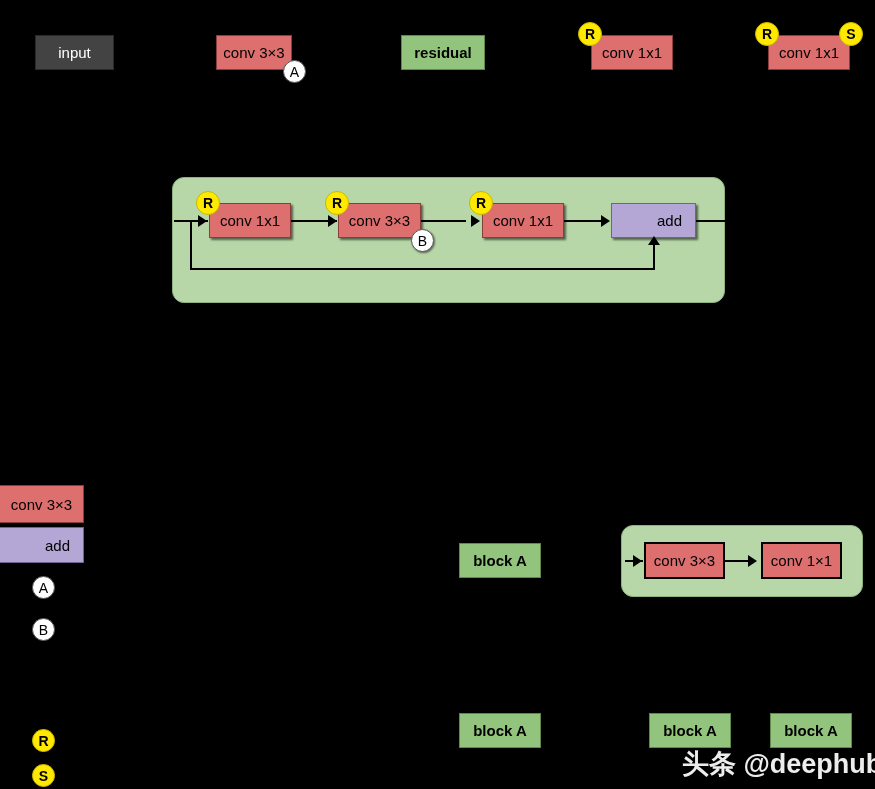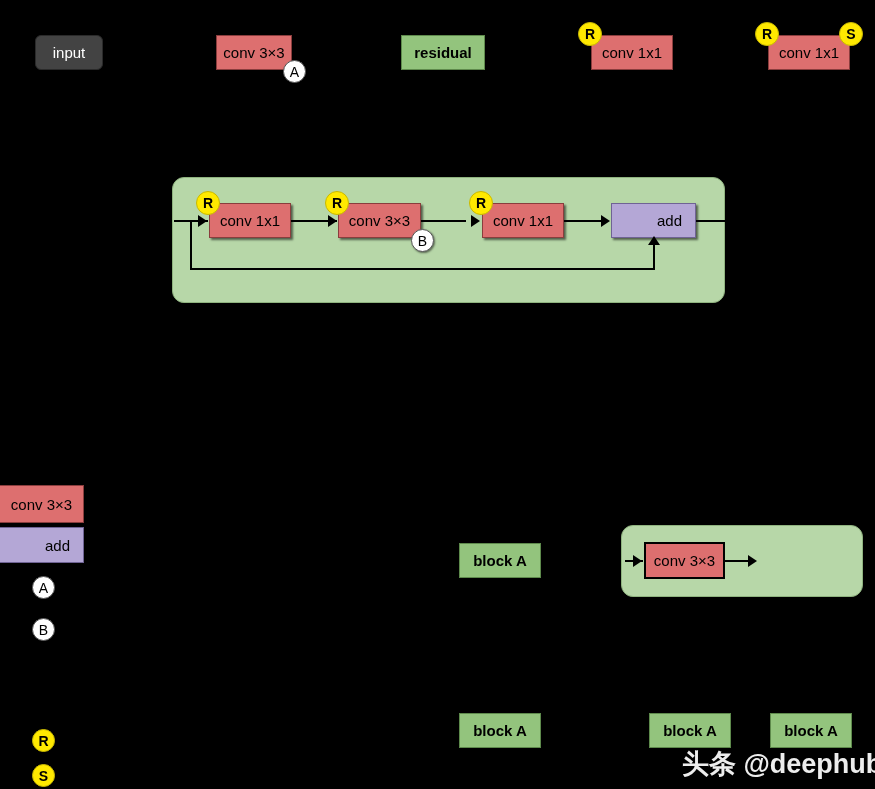--- a/index.html
+++ b/index.html
@@ -114,21 +114,21 @@
     white-space: nowrap;
     z-index: 20;
     letter-spacing: 0px;
   }
 </style>
 </head>
 <body>
 
 <div id="canvas">
 
-  <div class="node dark" style="left:35px; top:35px; width:68px; height:35px;border-radius:6px;">input</div>
+  <div class="node dark" style="left:35px; top:35px; width:79px; height:35px;">input</div>
 
   <div class="node red" style="left:216px; top:35px; width:76px; height:35px;">conv 3×3</div>
   <div class="badge white" style="left:283px; top:60px; width:23px; height:23px;">A</div>
 
   <div class="node green" style="left:401px; top:35px; width:84px; height:35px;">residual</div>
 
   <div class="node red" style="left:591px; top:35px; width:82px; height:35px;">conv 1x1</div>
   <div class="badge yellow" style="left:578px; top:22px; width:24px; height:24px;">R</div>
 
   <div class="node red" style="left:768px; top:35px; width:82px; height:35px;">conv 1x1</div>
@@ -180,20 +180,21 @@
   <div class="container-green" style="left:621px; top:525px; width:242px; height:72px;"></div>
 
   <div class="wire h" style="left:625px; top:560px; width:18px;"></div>
   <div class="arrow-r" style="left:633px; top:555px;"></div>
 
   <div class="node red-thick" style="left:644px; top:542px; width:81px; height:37px;">conv 3×3</div>
 
   <div class="wire h" style="left:725px; top:560px; width:29px;"></div>
   <div class="arrow-r" style="left:748px; top:555px;"></div>
 
+  <div class="node red-thick" style="left:761px; top:542px; width:81px; height:37px;">conv 1×1</div>
 
   <div class="node green" style="left:459px; top:713px; width:82px; height:35px;">block A</div>
   <div class="node green" style="left:649px; top:713px; width:82px; height:35px;">block A</div>
   <div class="node green" style="left:770px; top:713px; width:82px; height:35px;">block A</div>
 
   <div class="watermark" style="left:682px; top:746px;">头条 @deephub</div>
 
 </div>
 
 </body></html>

